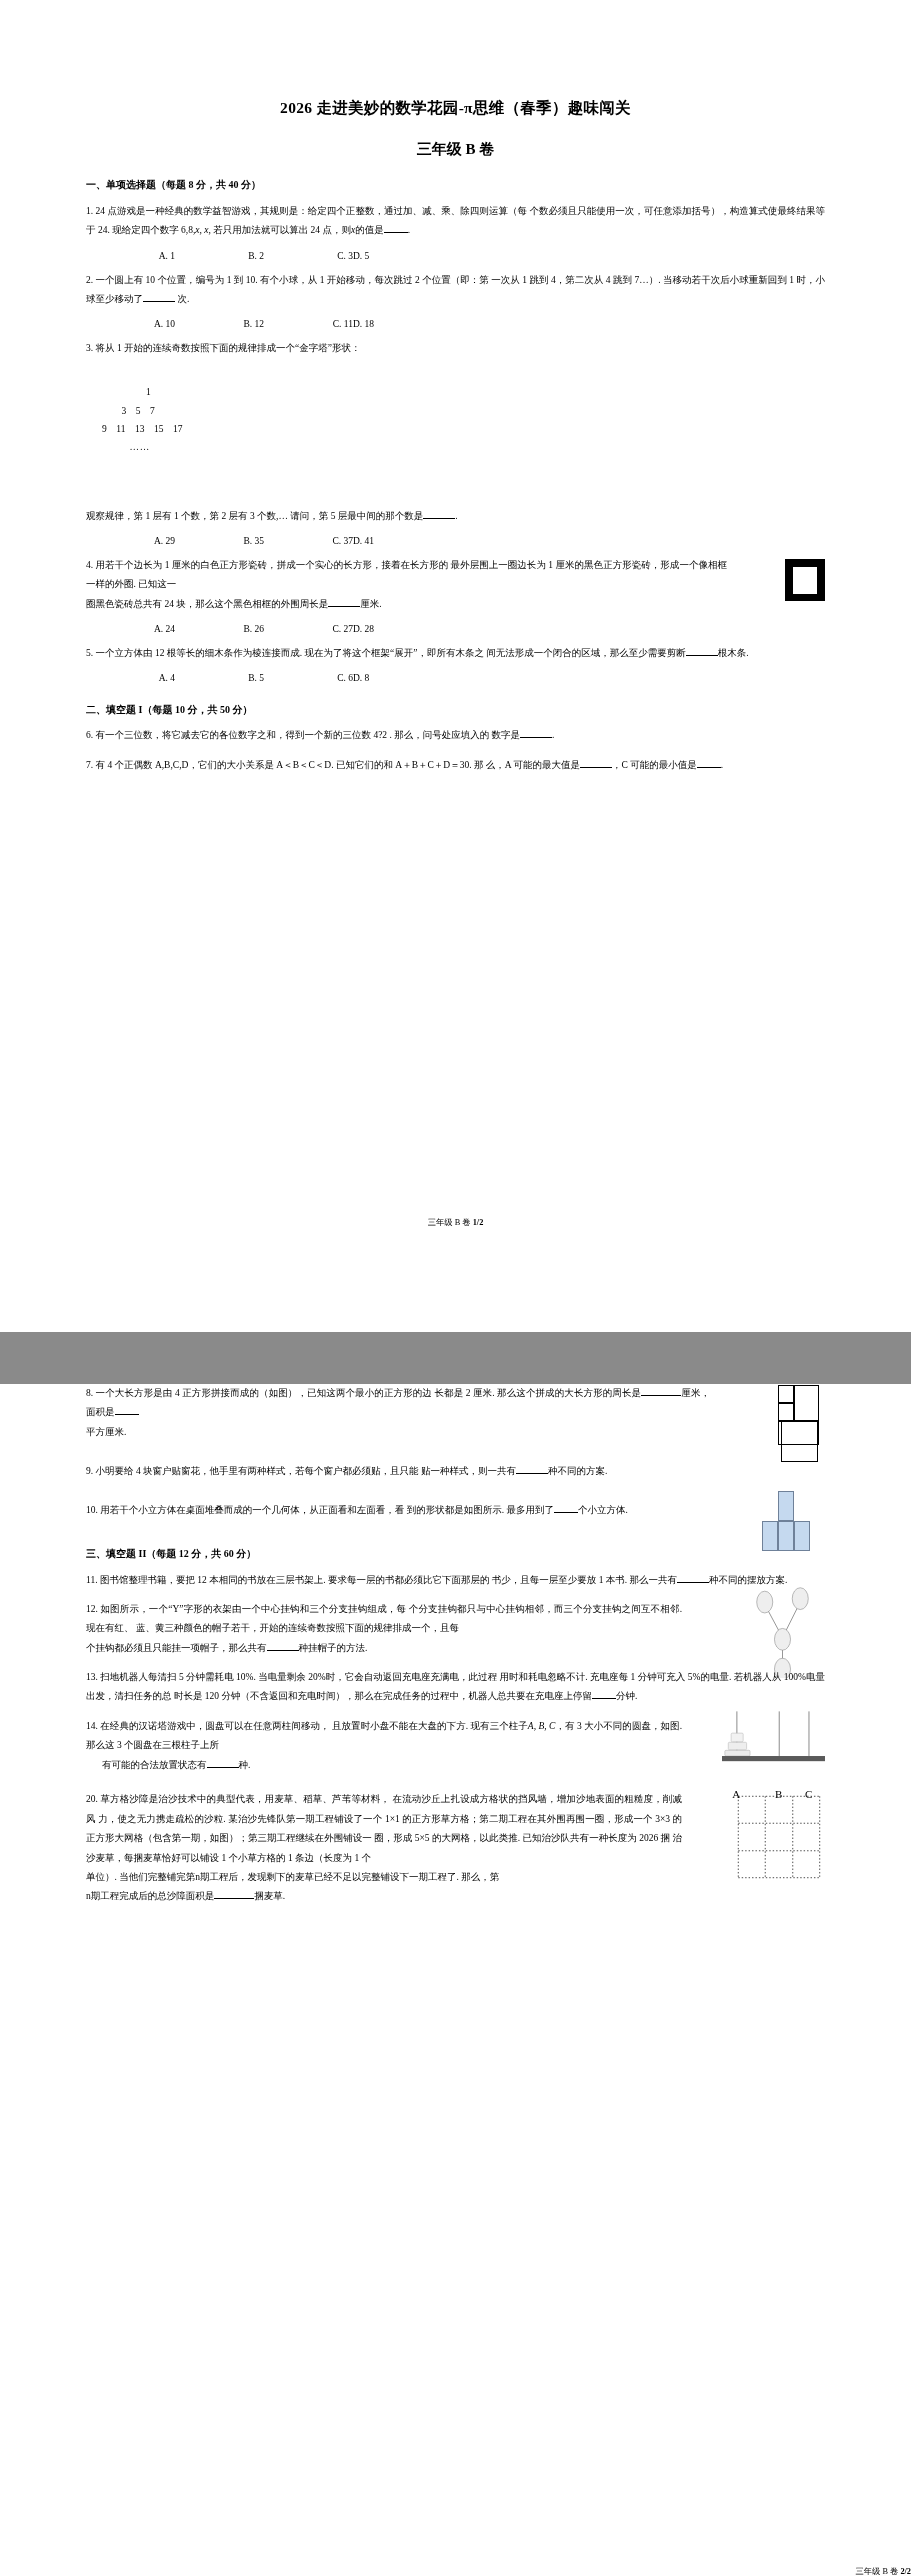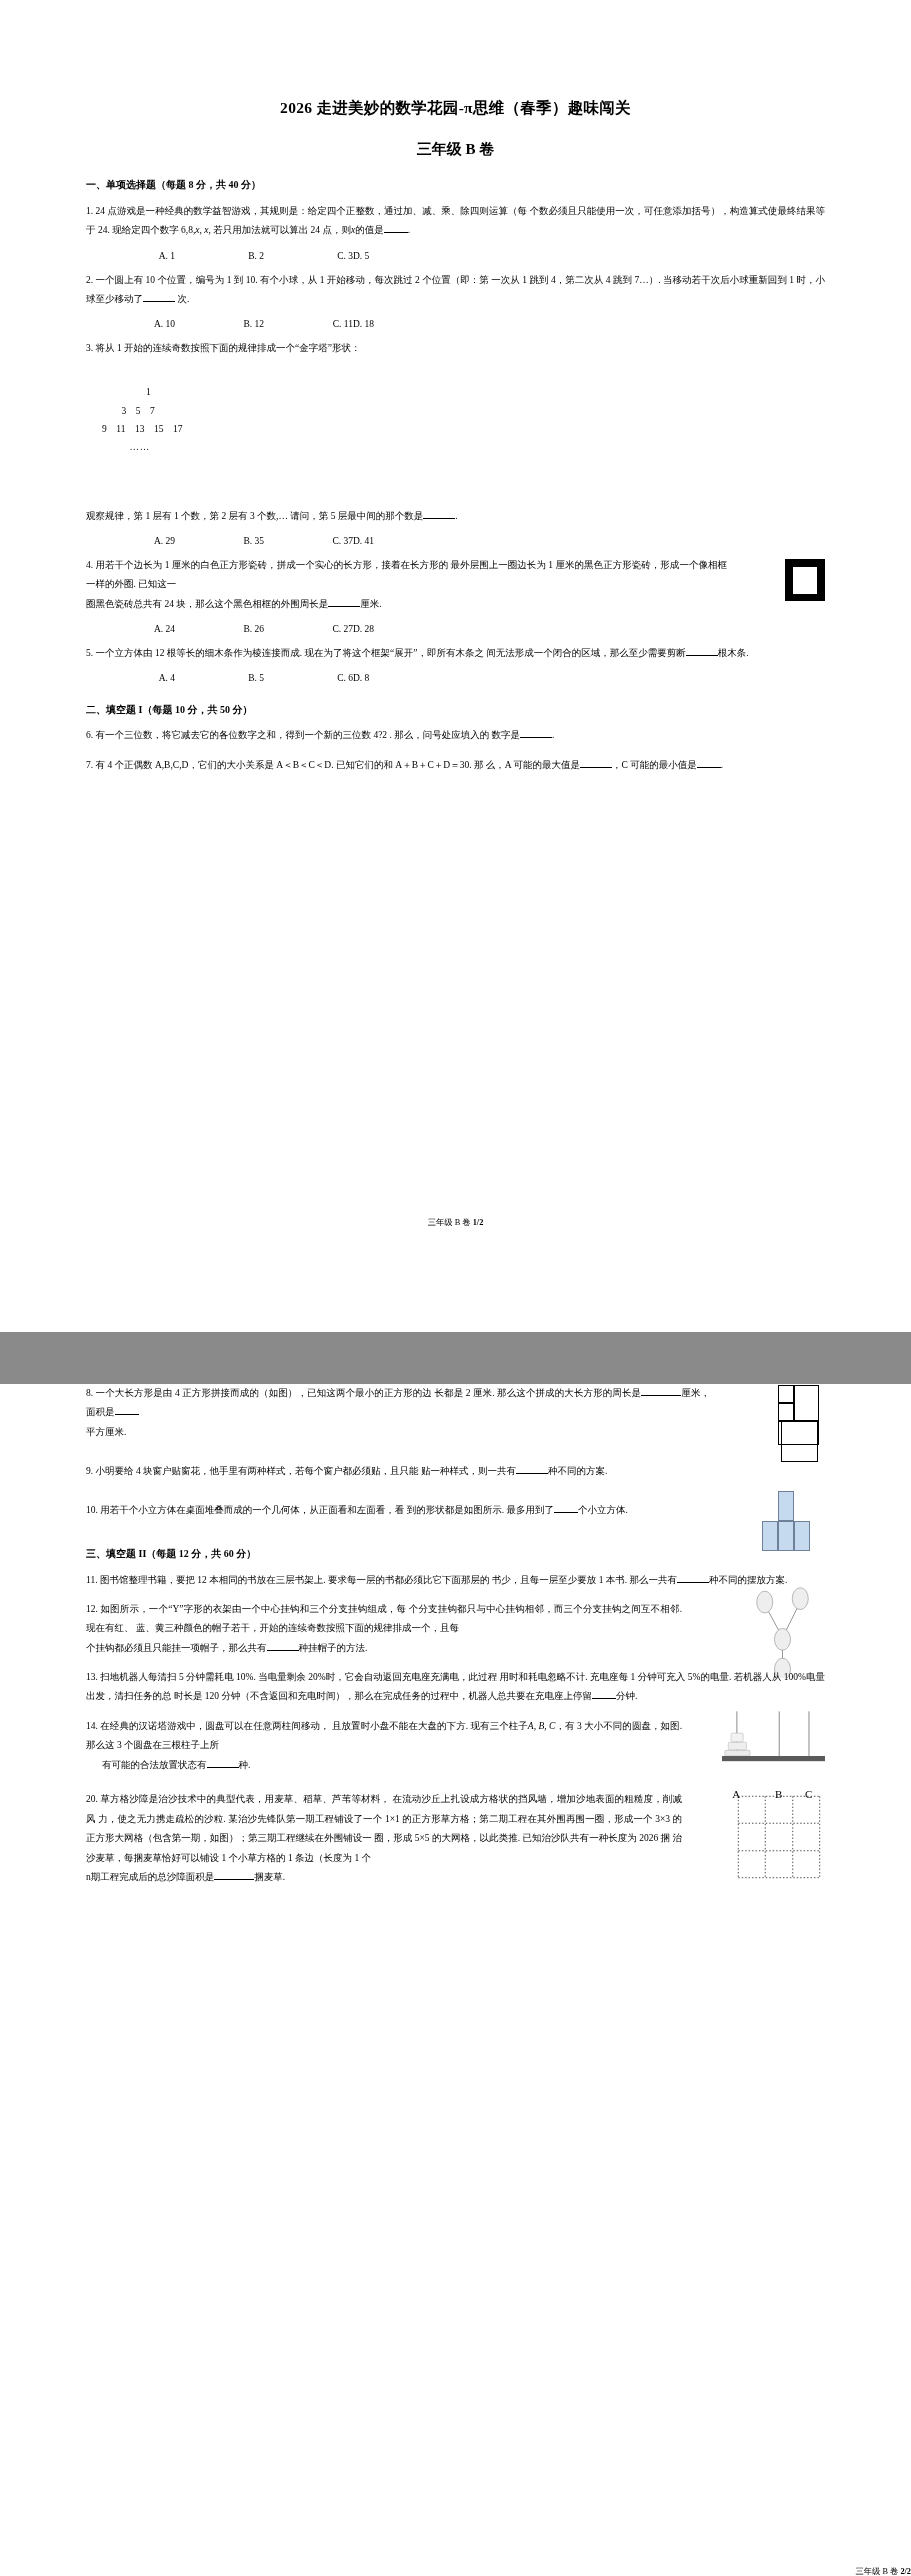--- a/index.html
+++ b/index.html
@@ -367,20 +367,23 @@
       <span>20.</span>
       <span>草方格沙障是治沙技术中的典型代表，用麦草、稻草、芦苇等材料，</span>
       <span>在流动沙丘上扎设成方格状的挡风墙，增加沙地表面的粗糙度，削减风</span>
       <span>力，使之无力携走疏松的沙粒. 某治沙先锋队第一期工程铺设了一个</span>
       <span>1×1 的正方形草方格；第二期工程在其外围再围一圈，形成一个 3×3</span>
       <span>的正方形大网格（包含第一期，如图）；第三期工程继续在外围铺设一</span>
       <span>圈，形成 5×5 的大网格，以此类推. 已知治沙队共有一种长度为 2026 捆</span>
       <span>治沙麦草，每捆麦草恰好可以铺设 1 个小草方格的 1 条边（长度为 1 个</span>
     </p>
     <p style="padding-right:0;">
+      <span>单位）. 当他们完整铺完第n期工程后，发现剩下的麦草已经不足以完整铺设下一期工程了. 那么，第</span>
+    </p>
+    <p style="padding-right:0;">
       <span>n期工程完成后的总沙障面积是</span><span class="blank-l"></span><span>捆麦草.</span>
     </p>
     <div class="fig" style="right:3.4px; top:3.4px;">
       <svg class="grid-fig" viewBox="0 0 150 150">
         <g stroke="#222" stroke-width="1.4" stroke-dasharray="2.5,3.5" fill="none">
           <line x1="4" y1="4" x2="146" y2="4"></line>
           <line x1="4" y1="51" x2="146" y2="51"></line>
           <line x1="4" y1="99" x2="146" y2="99"></line>
           <line x1="4" y1="146" x2="146" y2="146"></line>
           <line x1="4" y1="4" x2="4" y2="146"></line>

